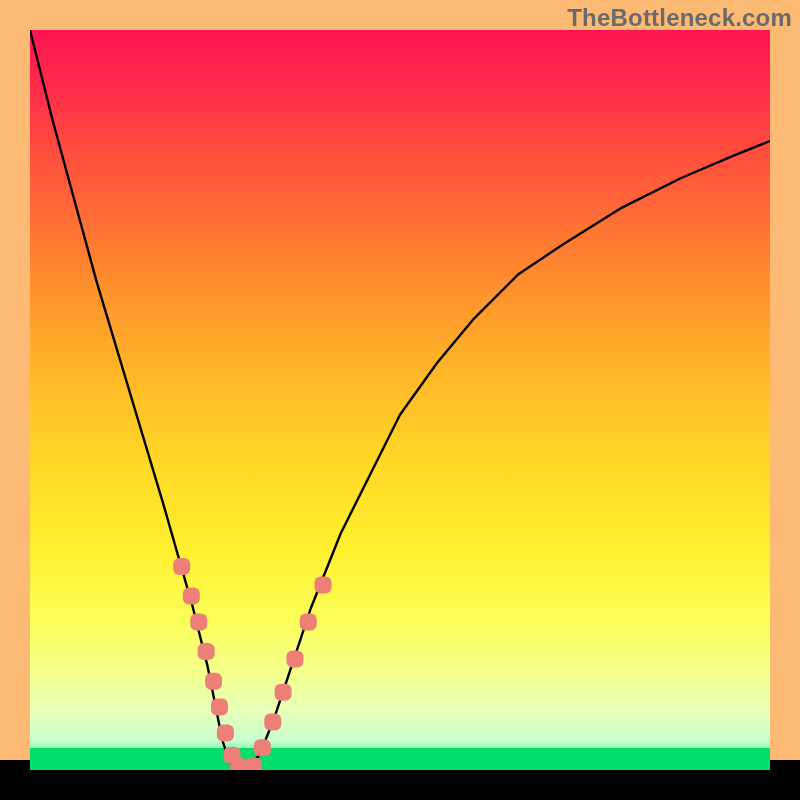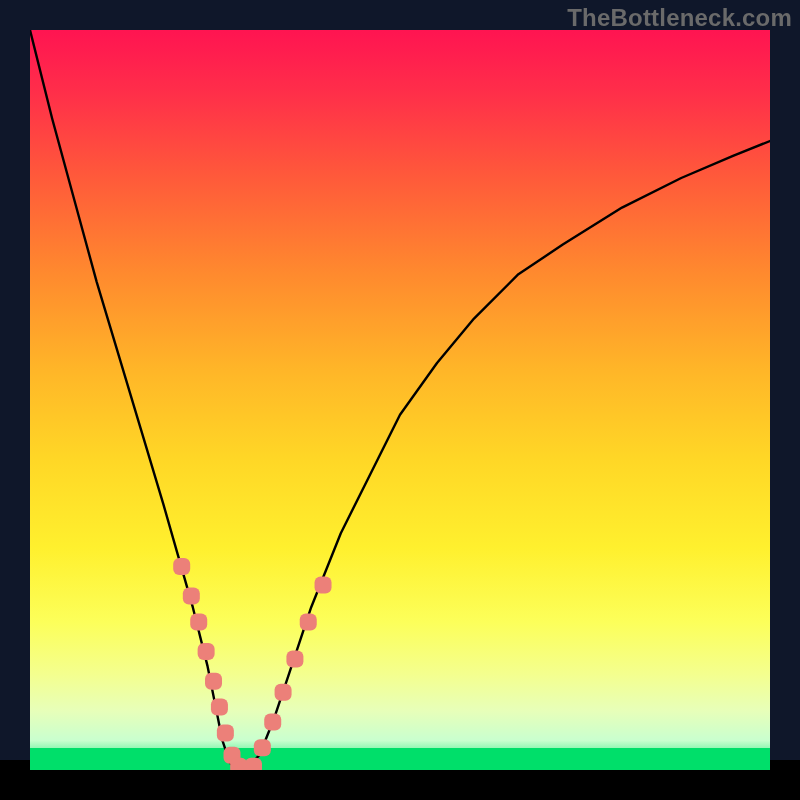--- a/index.html
+++ b/index.html
@@ -8,21 +8,21 @@
     width: 800px;
     height: 800px;
     background: #000;
     overflow: hidden;
     font-family: Arial, Helvetica, sans-serif;
   }
   .frame {
     position: relative;
     width: 800px;
     height: 760px;
-    background: #0f172a;
+    background: #fdba74;
   }
   .plot-area {
     position: absolute;
     left: 30px;
     top: 30px;
     width: 740px;
     height: 740px;
     overflow: hidden;
   }
   .gradient-bg {

